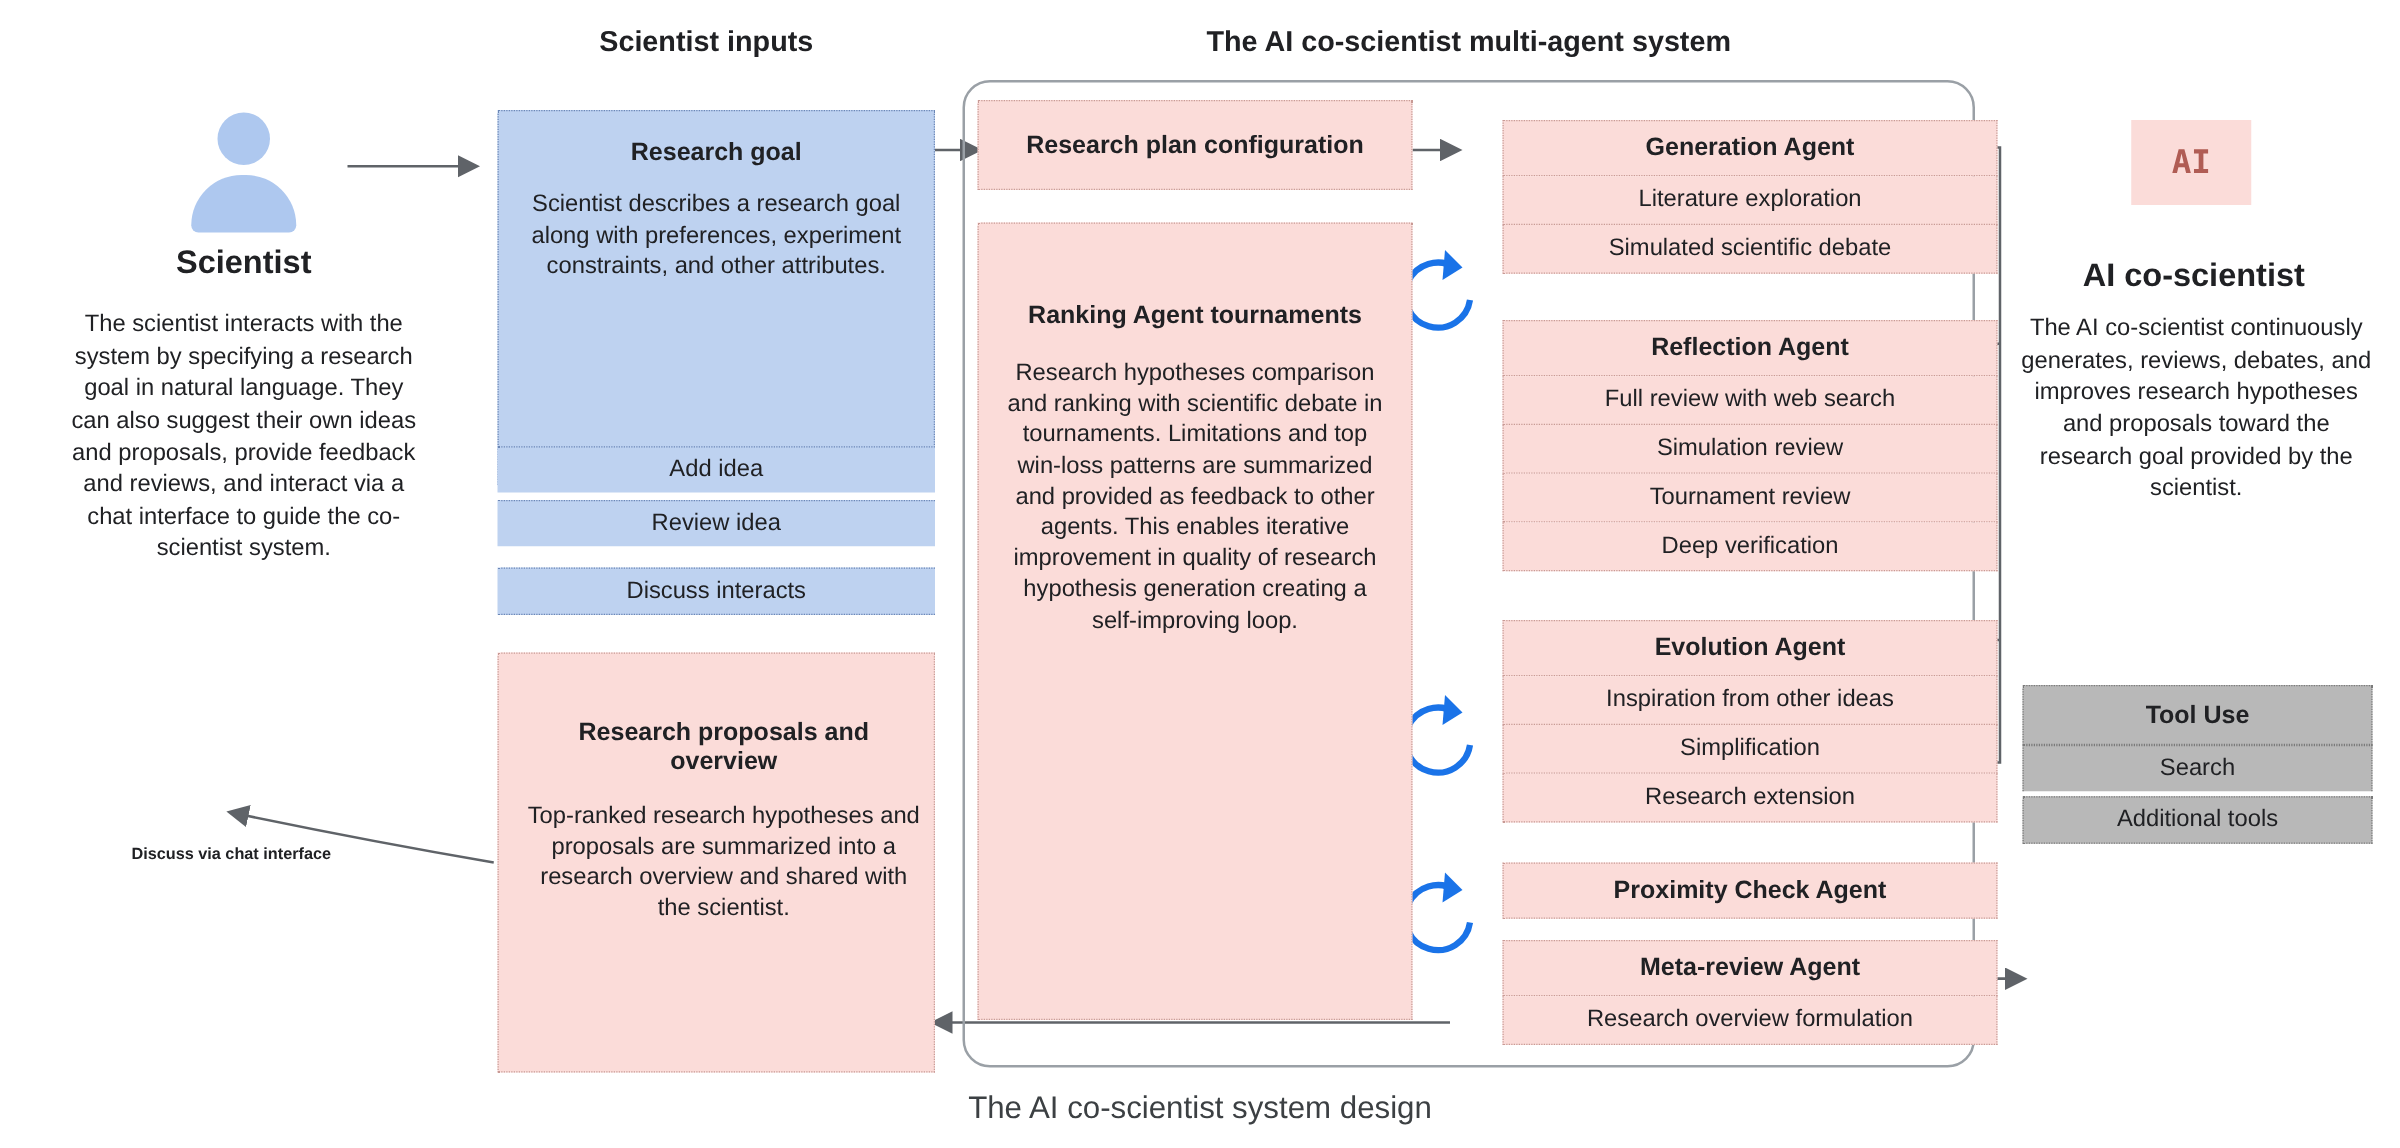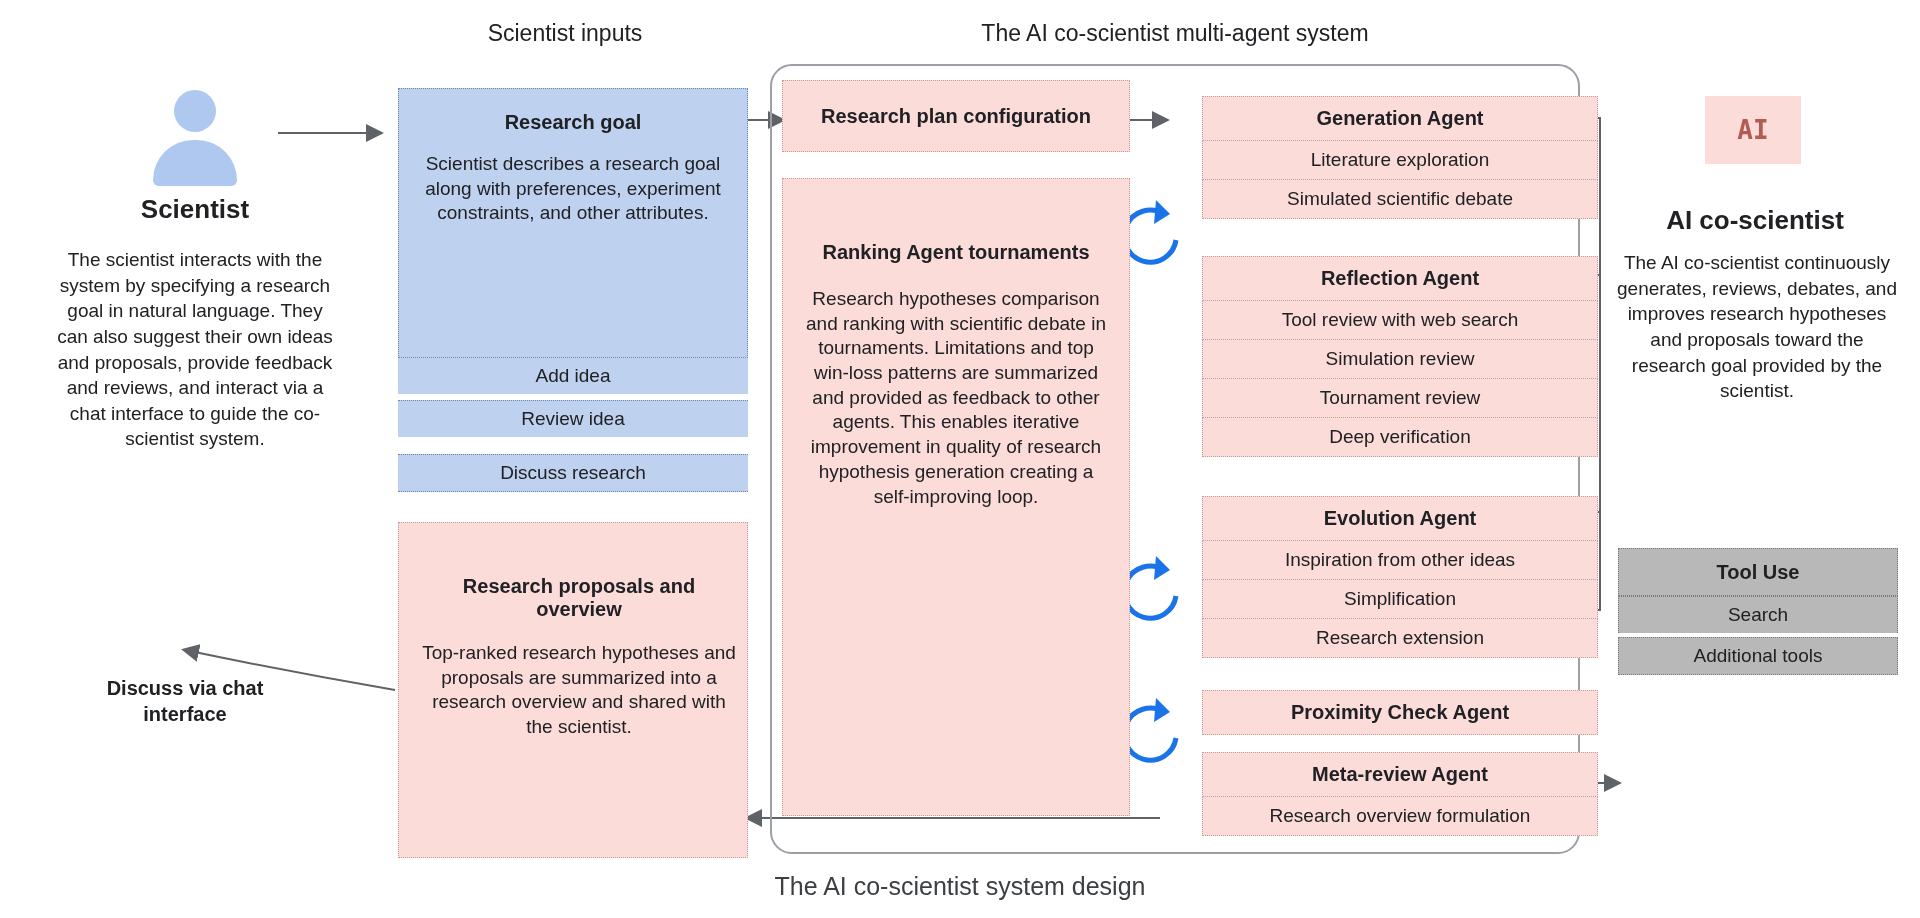--- a/index.html
+++ b/index.html
@@ -25,21 +25,21 @@
     position: absolute;
     left: 0; top: 0;
     width: 1920px;
     height: 918px;
     pointer-events: none;
   }
   
   .hdr {
     position: absolute;
     font-size: 23px;
-    font-weight: normal;
+    font-weight: bold;
     text-align: center;
     color: #202124;
   }
   .blk-title {
     font-weight: bold;
     font-size: 20px;
     text-align: center;
   }
   .blk-body {
     font-size: 19px;
@@ -83,21 +83,21 @@
     font-size: 19px;
     line-height: 1.35;
     padding: 0 36px;
   }
   #discuss-chat {
     position: absolute;
     left: 80px;
     top: 675px;
     width: 210px;
     text-align: center;
-    font-size: 20px;
+    font-size: 13px;
     font-weight: bold;
     line-height: 1.3;
   }
   
   .box {
     position: absolute;
     box-sizing: border-box;
   }
   .box-blue {
     background: #bed2f0;
@@ -265,21 +265,21 @@
     <div id="scientist-desc">The scientist interacts with the system by specifying a research goal in natural language. They can also suggest their own ideas and proposals, provide feedback and reviews, and interact via a chat interface to guide the co-scientist system.</div>
   </div>
   <div id="discuss-chat">Discuss via chat interface</div>
 
   <div class="box box-blue" style="left:398px; top:88px; width:350px; height:300px; padding:22px 18px 0 18px;">
     <div class="blk-title">Research goal</div>
     <div class="blk-body" style="margin-top:18px;">Scientist describes a research goal along with preferences, experiment constraints, and other attributes.</div>
   </div>
   <div class="strip strip-blue" style="position:absolute; left:398px; top:357px; width:350px;">Add idea</div>
   <div class="strip strip-blue" style="position:absolute; left:398px; top:400px; width:350px;">Review idea</div>
-  <div class="strip strip-blue" style="position:absolute; left:398px; top:454px; width:350px; border-bottom:1px dotted #6b86b5;">Discuss research</div>
+  <div class="strip strip-blue" style="position:absolute; left:398px; top:454px; width:350px; border-bottom:1px dotted #6b86b5;">Discuss interacts</div>
 
   <div class="box box-pink" style="left:398px; top:522px; width:350px; height:336px; padding:52px 8px 0 20px;">
     <div class="blk-title">Research proposals and overview</div>
     <div class="blk-body" style="margin-top:20px;">Top-ranked research hypotheses and proposals are summarized into a research overview and shared with the scientist.</div>
   </div>
 
   <div id="system-panel"></div>
 
   <div class="box box-pink" style="left:782px; top:80px; width:348px; height:72px; display:flex; align-items:center; justify-content:center;">
     <div class="blk-title" style="line-height:1.25;">Research plan configuration</div>
@@ -291,21 +291,21 @@
   </div>
 
   <div class="agent-card" style="left:1166px; top:96px; width:396px;">
     <div class="agent-head">Generation Agent</div>
     <div class="agent-row">Literature exploration</div>
     <div class="agent-row">Simulated scientific debate</div>
   </div>
 
   <div class="agent-card" style="left:1166px; top:256px; width:396px;">
     <div class="agent-head">Reflection Agent</div>
-    <div class="agent-row">Tool review with web search</div>
+    <div class="agent-row">Full review with web search</div>
     <div class="agent-row">Simulation review</div>
     <div class="agent-row">Tournament review</div>
     <div class="agent-row">Deep verification</div>
   </div>
 
   <div class="agent-card" style="left:1166px; top:496px; width:396px;">
     <div class="agent-head">Evolution Agent</div>
     <div class="agent-row">Inspiration from other ideas</div>
     <div class="agent-row">Simplification</div>
     <div class="agent-row">Research extension</div>

